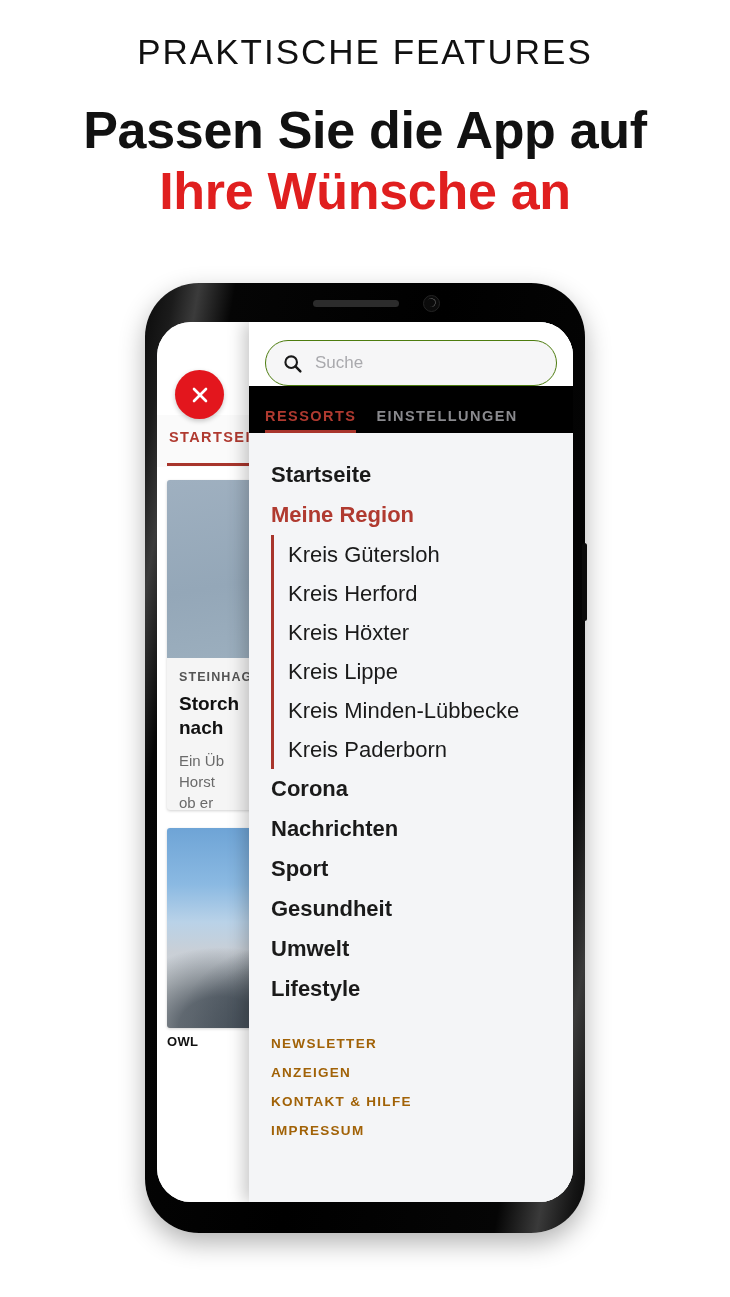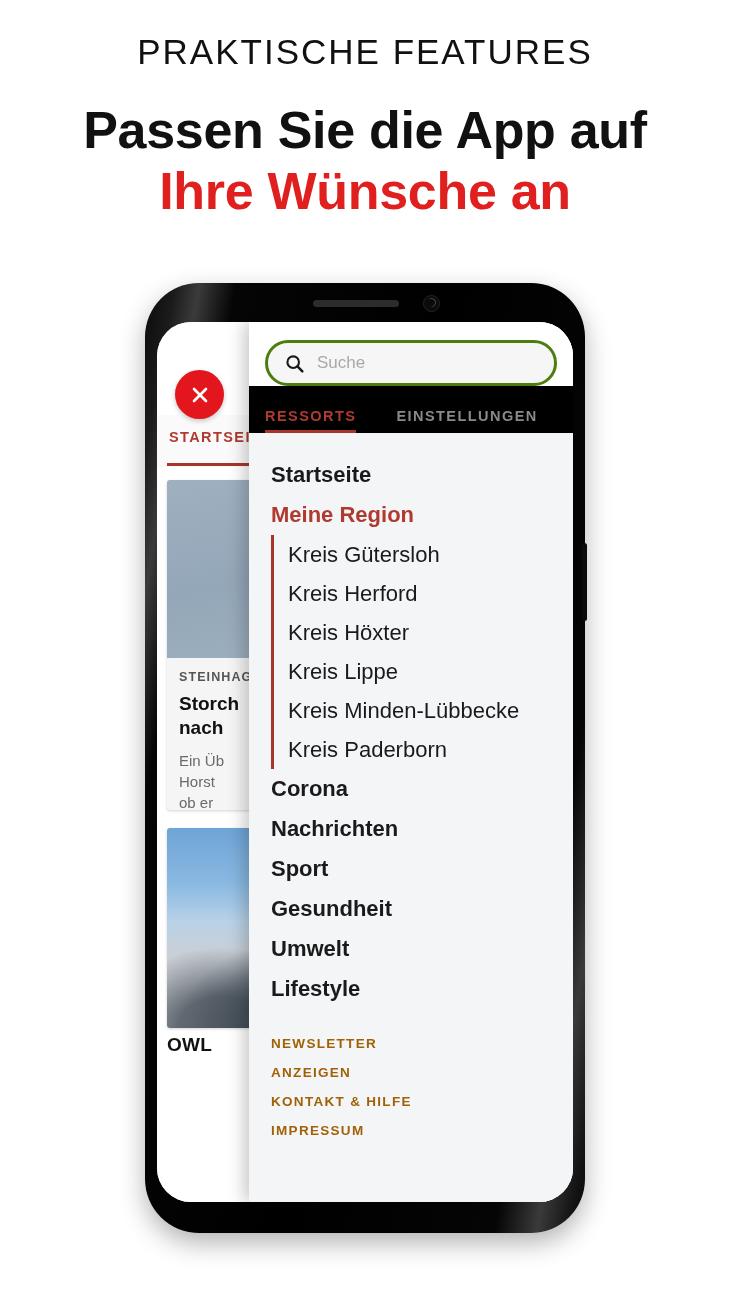--- a/index.html
+++ b/index.html
@@ -188,21 +188,21 @@
     left: 0; bottom: 0;
     width: 100%; height: 92px;
     background:
       radial-gradient(ellipse at 30% 100%, rgba(60,70,80,0.75) 0 24%, rgba(0,0,0,0) 62%),
       radial-gradient(ellipse at 62% 105%, rgba(70,80,90,0.65) 0 26%, rgba(0,0,0,0) 64%),
       radial-gradient(ellipse at 88% 100%, rgba(80,88,96,0.55) 0 22%, rgba(0,0,0,0) 60%);
   }
   .bg-card2-caption {
     position: absolute;
     left: 10px; top: 712px;
-    font-size: 19px;
+    font-size: 13px;
     font-weight: 700;
     color: #111;
     letter-spacing: 0.3px;
     white-space: nowrap;
   }
 
   
   .drawer {
     position: absolute;
     left: 92px; top: 0;
@@ -213,21 +213,21 @@
   .drawer-top {
     background: #ffffff;
     padding: 18px 16px 0 16px;
   }
   .search-bar {
     display: flex;
     align-items: center;
     height: 46px;
     border-radius: 23px;
     background: #f6f6f7;
-    border: 3px solid #4d7c0f;
+    border: 1px solid #4d7c0f;
     padding: 0 16px;
   }
   .search-icon { flex: 0 0 auto; margin-right: 12px; display: block; }
   .search-placeholder {
     font-size: 17px;
     color: #a9a9ad;
   }
   .drawer-tabs {
     display: flex;
     align-items: flex-end;
@@ -244,21 +244,21 @@
     position: relative;
   }
   .drawer-tab.active { color: #b03a30; }
   .drawer-tab.active::after {
     content: "";
     position: absolute;
     left: 0; bottom: 0;
     width: 100%; height: 3px;
     background: #a8352c;
   }
-  .drawer-tab + .drawer-tab { margin-left: 40px; }
+  .drawer-tab + .drawer-tab { margin-left: 20px; }
 
   .close-btn {
     position: absolute;
     left: -74px;
     top: 48px;
     width: 49px; height: 49px;
     border-radius: 50%;
     background: #e3161d;
     box-shadow: 0 2px 5px rgba(0,0,0,0.22);
     display: flex;

